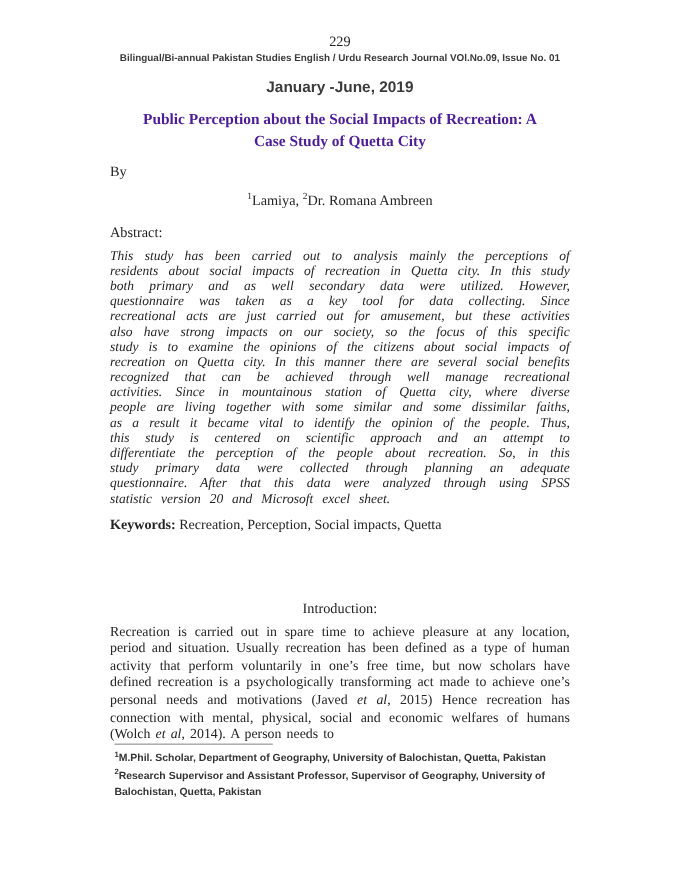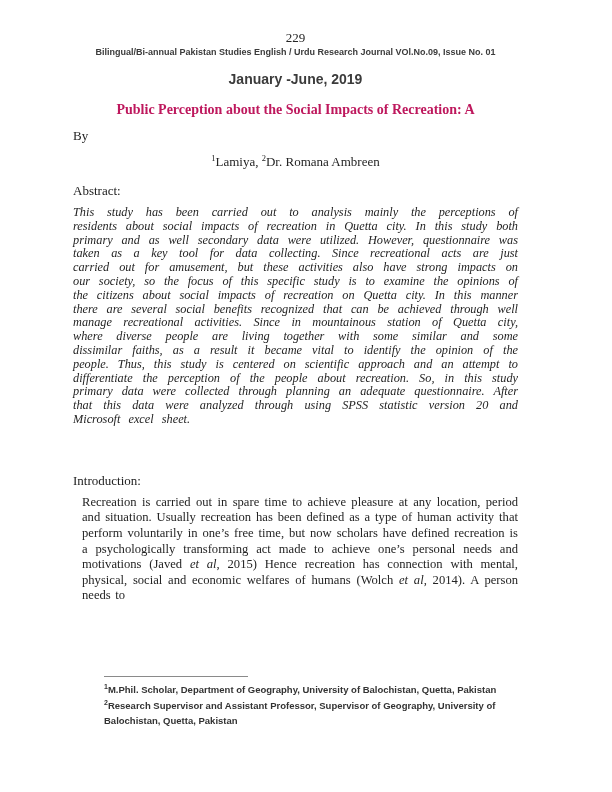--- a/index.html
+++ b/index.html
@@ -1,21 +1,21 @@
 <!DOCTYPE html>
 <html><head>
 <meta charset="utf-8">
 <style>
   html, body { margin:0; padding:0; background:#ffffff; }
   .page {
     position:relative;
     width:612px; height:792px;
     background:#ffffff;
     box-sizing:border-box;
-    padding:30px 94px 0 73px;
+    padding:30px 94px 0 100px;
     font-family:"Liberation Serif", serif;
     color:#242424;
     overflow:hidden;
   }
   .pageno {
     text-align:center;
     font-size:13px;
     line-height:15px;
   }
   .jheader {
@@ -36,21 +36,21 @@
     font-weight:600;
     color:#3b3b3b;
     line-height:11px;
   }
   .title {
     margin:15px 0 0 0;
     font-size:14px;
     font-weight:700;
     line-height:20px;
     text-align:center;
-    color:#be185d;
+    color:#4c1d95;
   }
   .title .tline { display:block; }
   .by {
     margin-top:8px;
     text-align:left;
     font-size:13px;
     line-height:15px;
   }
   .authors {
     margin-top:11px;
@@ -77,23 +77,23 @@
     line-height:13.8px;
     text-align:justify;
     word-spacing:5px;
   }
   .keywords {
     margin:9px 0 0 0;
     font-size:12.8px;
     line-height:14px;
   }
   .keywords b { font-weight:700; }
-  .intro-head { margin-top:46px; }
+  .intro-head { margin-top:61px;text-align:center; }
   .intro {
-    margin:7px 0 0 9px;
+    margin:7px 0 0 0;
     font-size:12.6px;
     line-height:15.6px;
     text-align:justify;
     word-spacing:1.5px;
   }
   .footnotes {
     position:absolute;
     left:104px;
     top:676px;
     width:402px;
@@ -116,30 +116,32 @@
 <div class="page">
 
   <div class="pageno">229</div>
 
   <div class="jheader">Bilingual/Bi-annual Pakistan Studies English / Urdu Research Journal VOl.No.09, Issue No. 01</div>
 
   <div class="jdate">January -June, 2019</div>
 
   <h1 class="title">
     <span class="tline">Public Perception about the Social Impacts of Recreation: A</span>
+    <span class="tline">Case Study of Quetta City</span>
   </h1>
 
   <div class="by">By</div>
 
   <div class="authors"><sup>1</sup><span>Lamiya, </span><sup>2</sup><span>Dr. Romana Ambreen</span></div>
 
   <h2 class="sechead">Abstract:</h2>
 
   <p class="abstract">This study has been carried out to analysis mainly the perceptions of residents about social impacts of recreation in Quetta city. In this study both primary and as well secondary data were utilized. However, questionnaire was taken as a key tool for data collecting. Since recreational acts are just carried out for amusement, but these activities also have strong impacts on our society, so the focus of this specific study is to examine the opinions of the citizens about social impacts of recreation on Quetta city. In this manner there are several social benefits recognized that can be achieved through well manage recreational activities. Since in mountainous station of Quetta city, where diverse people are living together with some similar and some dissimilar faiths, as a result it became vital to identify the opinion of the people. Thus, this study is centered on scientific approach and an attempt to differentiate the perception of the people about recreation. So, in this study primary data were collected through planning an adequate questionnaire. After that this data were analyzed through using SPSS statistic version 20 and Microsoft excel sheet.</p>
 
+  <p class="keywords"><b>Keywords:</b><span> Recreation, Perception, Social impacts, Quetta</span></p>
 
   <h2 class="sechead intro-head">Introduction:</h2>
 
   <p class="intro"><span>Recreation is carried out in spare time to achieve pleasure at any location, period and situation. Usually recreation has been defined as a type of human activity that perform voluntarily in one’s free time, but now scholars have defined recreation is a psychologically transforming act made to achieve one’s personal needs and motivations (Javed </span><i>et al</i><span>, 2015) Hence recreation has connection with mental, physical, social and economic welfares of humans (Wolch </span><i>et al</i><span>, 2014). A person needs to</span></p>
 
   <div class="footnotes">
     <div class="fnrule"></div>
     <div class="fn"><sup>1</sup><span>M.Phil. Scholar, Department of Geography, University of Balochistan, Quetta, Pakistan</span></div>
     <div class="fn"><sup>2</sup><span>Research Supervisor and Assistant Professor, Supervisor of Geography, University of Balochistan, Quetta, Pakistan</span></div>
   </div>

